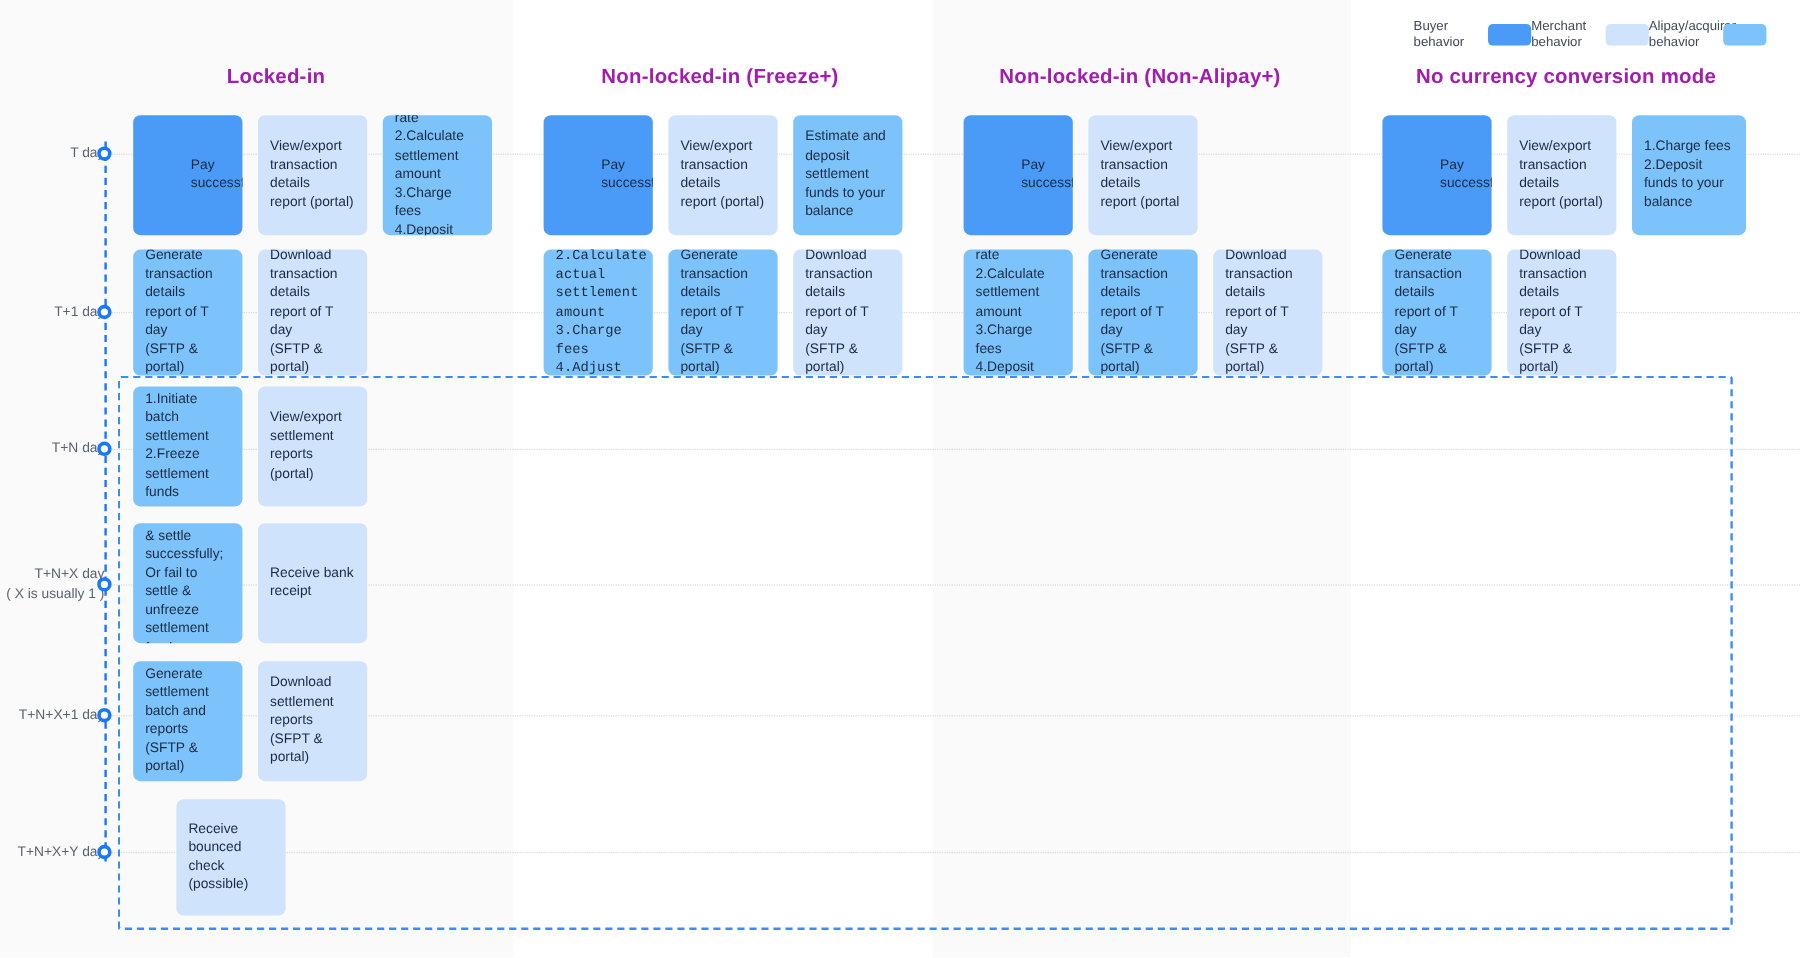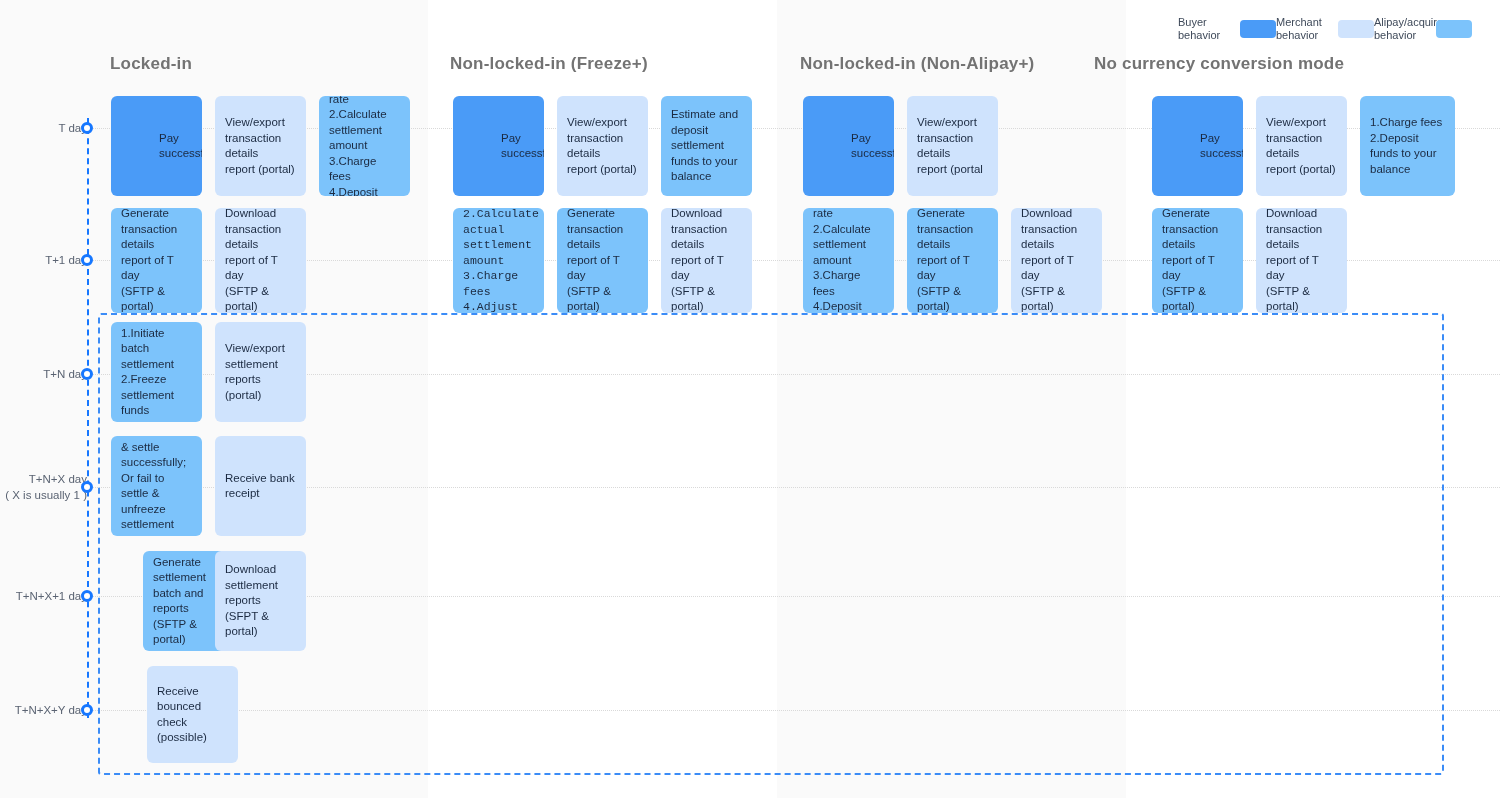--- a/index.html
+++ b/index.html
@@ -21,22 +21,22 @@
   .legend-item { display: flex; align-items: center; }
   .legend-label {
     font-size: 11px; line-height: 13px; color: #3f4a5a;
     width: 56px; margin-right: 6px;
   }
   .legend-swatch { width: 36px; height: 18px; border-radius: 4px; }
 
   
   .col-title {
     position: absolute; top: 54px;
-    font-size: 17px; color: #737373; font-weight: 600;
-    letter-spacing: .2px;
+    font-size: 17px; color: #a21caf; font-weight: 600;
+    text-align: center; letter-spacing: .2px;
   }
 
   
   .axis {
     position: absolute; left: 87px; top: 118px; width: 0;
     height: 600px;
     border-left: 2px dashed #1677ff;
   }
   .axis-dot {
     position: absolute; left: 81px; width: 12px; height: 12px;
@@ -103,21 +103,21 @@
         <div class="legend-label" style="white-space: pre-line;">Alipay/acquirer
 behavior</div>
         <div class="legend-swatch" style="background: rgb(124, 195, 251);"></div>
       </div>
     </div>
 
   <div id="col-titles">
       <div class="col-title" style="left: 110px; width: 240px;">Locked-in</div>
       <div class="col-title" style="left: 450px; width: 300px;">Non-locked-in (Freeze+)</div>
       <div class="col-title" style="left: 800px; width: 300px;">Non-locked-in (Non-Alipay+)</div>
-      <div class="col-title" style="left: 1094px; width: 310px;">No currency conversion mode</div>
+      <div class="col-title" style="left: 1150px; width: 310px;">No currency conversion mode</div>
     </div>
 
   <div id="row-guides">
       <div class="row-guide" style="top: 128px;"></div>
       <div class="row-label" style="top: 120px;">
         <div>T day</div>
       </div>
       <div class="row-guide" style="top: 260px;"></div>
       <div class="row-label" style="top: 252px;">
         <div>T+1 day</div>
@@ -170,21 +170,21 @@
 report of T day
 (SFTP &amp; portal)</span></div>
       <div class="card c-alipay" style="left: 111px; width: 91px; top: 322px; height: 100px;"><span>1.Initiate batch settlement
 2.Freeze settlement funds</span></div>
       <div class="card c-merchant" style="left: 215px; width: 91px; top: 322px; height: 100px;"><span>View/export
 settlement reports
 (portal)</span></div>
       <div class="card c-alipay" style="left: 111px; width: 91px; top: 436px; height: 100px;"><span>Deduct funds &amp; settle successfully;
 Or fail to settle &amp; unfreeze settlement funds</span></div>
       <div class="card c-merchant" style="left: 215px; width: 91px; top: 436px; height: 100px;"><span>Receive bank receipt</span></div>
-      <div class="card c-alipay" style="left: 111px; width: 91px; top: 551px; height: 100px; margin-left: 32px;"><span>Generate settlement batch and reports (SFTP &amp; portal)</span></div>
+      <div class="card c-alipay" style="left: 111px; width: 91px; top: 551px; height: 100px;"><span>Generate settlement batch and reports (SFTP &amp; portal)</span></div>
       <div class="card c-merchant" style="left: 215px; width: 91px; top: 551px; height: 100px;"><span>Download
 settlement reports
 (SFPT &amp; portal)</span></div>
       <div class="card c-merchant" style="left: 111px; width: 91px; top: 666px; height: 97px; margin-left: 36px;"><span>Receive bounced check (possible)</span></div>
       <div class="card c-buyer" style="left: 453px; width: 91px; top: 96px; height: 100px;"><span>Pay successfully</span></div>
       <div class="card c-merchant" style="left: 557px; width: 91px; top: 96px; height: 100px;"><span>View/export
 transaction details
 report (portal)</span></div>
       <div class="card c-alipay" style="left: 661px; width: 91px; top: 96px; height: 100px;"><span>Estimate and
 deposit settlement

